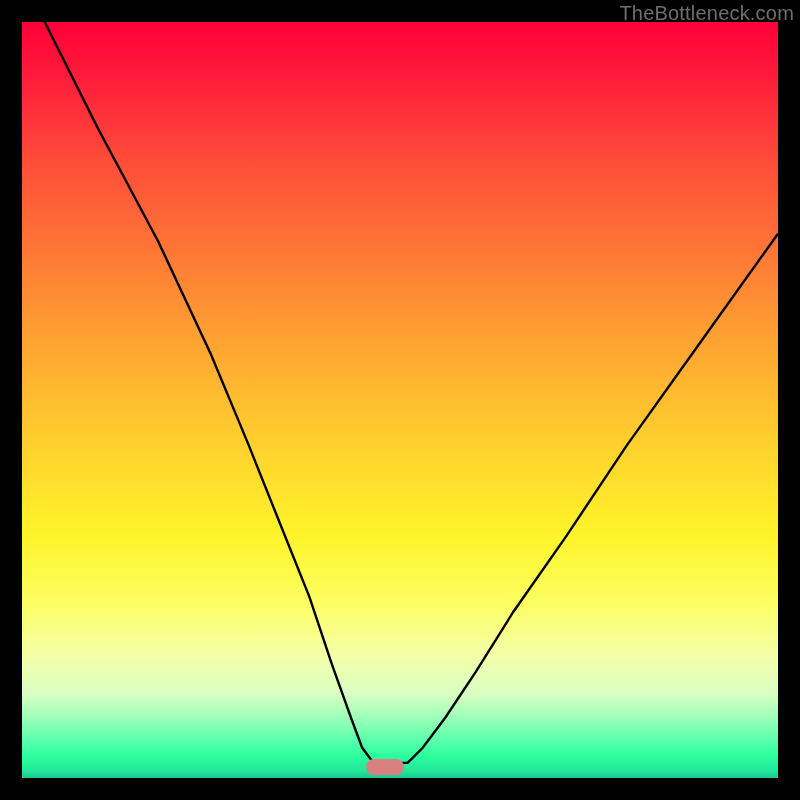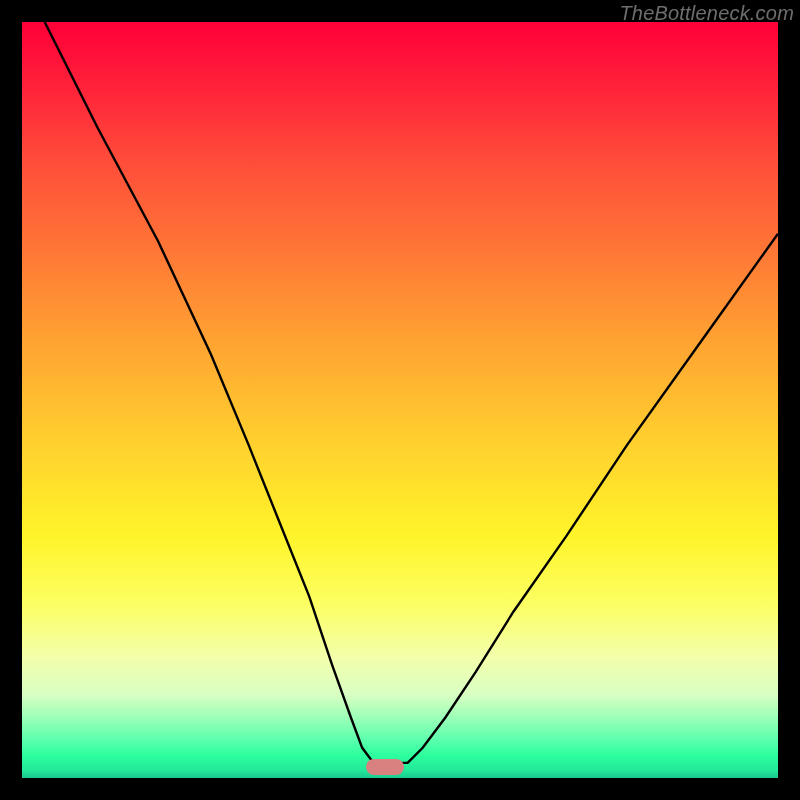--- a/index.html
+++ b/index.html
@@ -45,21 +45,20 @@
     );
   }
   .watermark {
     position: absolute;
     top: 2px;
     right: 6px;
     color: #6e6e6e;
     font-size: 20px;
     letter-spacing: 0.2px;
     font-weight: 500;
-    font-style: italic;
   }
   svg.curve {
     position: absolute;
     left: 0;
     top: 0;
     width: 756px;
     height: 756px;
   }
   .pill {
     position: absolute;

